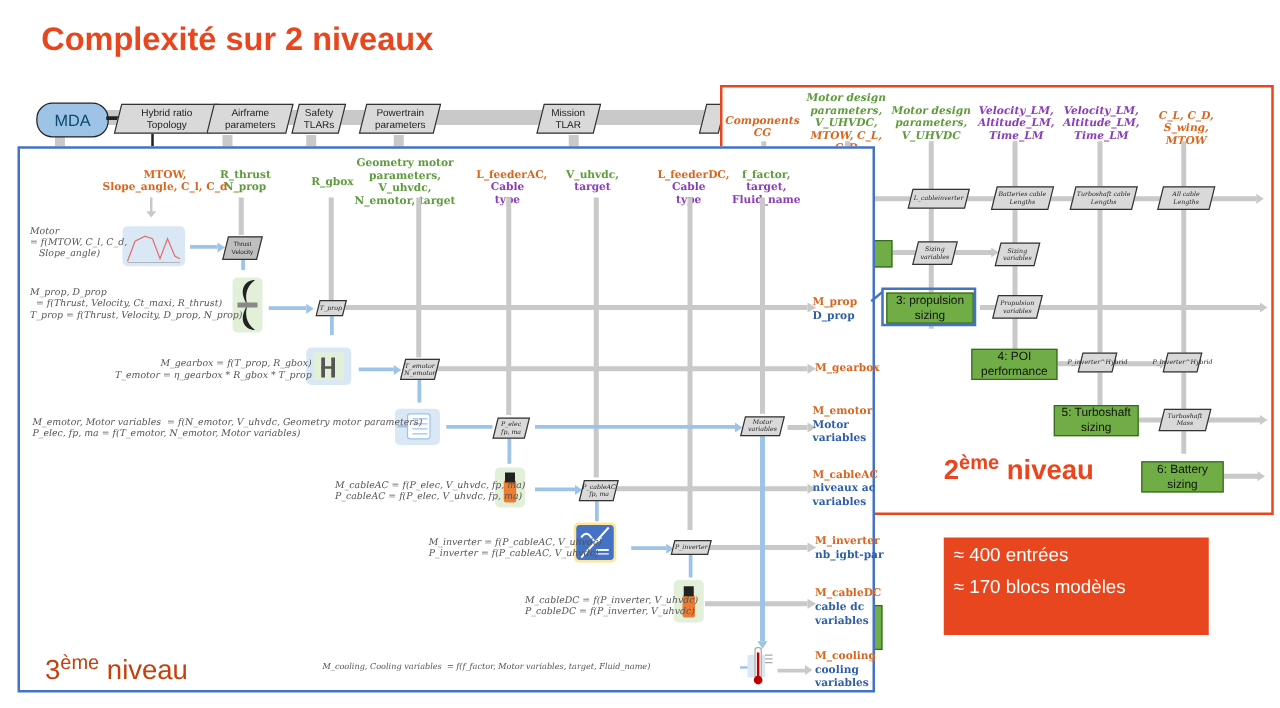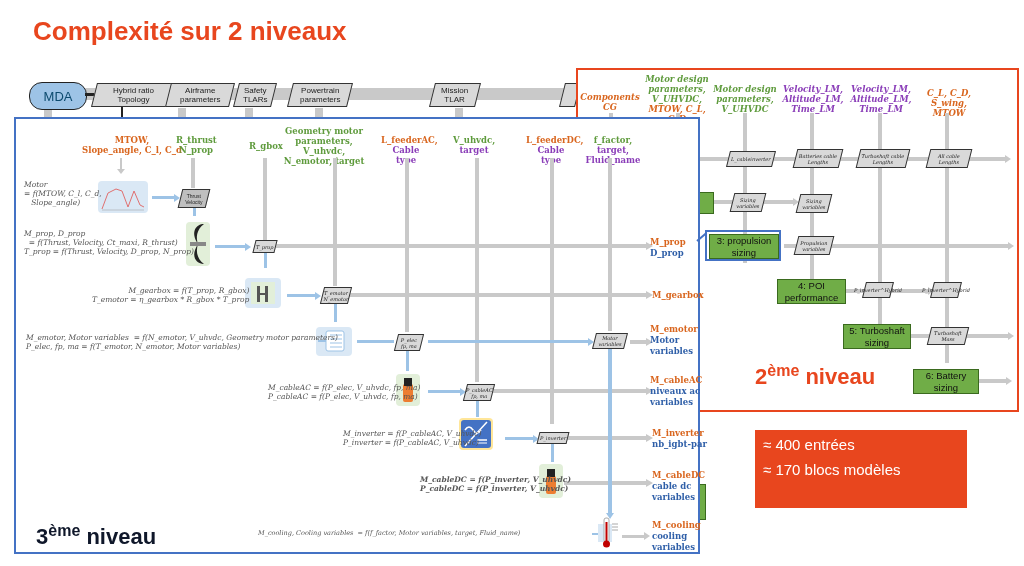--- a/index.html
+++ b/index.html
@@ -18,21 +18,21 @@
   .colhead{position:absolute;font-size:8.5px;line-height:10px;text-align:center;font-weight:bold;font-family:"DejaVu Serif",serif;}
   .orange{color:#d9661f;}
   .green-t{color:#5f9b3d;}
   .purple{color:#8a3db8;}
   .blue-t{color:#2f5fa8;}
   .eq{position:absolute;font-family:"DejaVu Serif",serif;font-style:italic;font-size:7.5px;line-height:9px;color:#555;white-space:pre;}
   .out{position:absolute;font-family:"DejaVu Serif",serif;font-weight:bold;font-size:8.5px;line-height:11px;}
   .icon-box{position:absolute;border-radius:4px;}
   .arrow-r{position:absolute;width:0;height:0;border-top:4px solid transparent;border-bottom:4px solid transparent;}
   .arrow-d{position:absolute;width:0;height:0;border-left:4px solid transparent;border-right:4px solid transparent;}
-  .niveau3{left:36px;top:522px;font-size:22px;font-weight:bold;color:#0f172a;}
+  .niveau3{left:36px;top:522px;font-size:22px;font-weight:normal;color:#c2410c;}
   .niveau2{left:755px;top:362px;font-size:22px;font-weight:bold;color:#e8461e;}
   .niveau3 sup,.niveau2 sup{font-size:16px;}
   .stats{left:755px;top:430px;width:212px;height:78px;background:#e8461e;color:#fff;font-size:15px;line-height:25px;padding:2px 0 0 8px;box-sizing:border-box;}
 </style>
 </head>
 <body>
 
 <div class="abs title">Complexité sur 2 niveaux</div>
 
 <div class="gbar" style="left:85px;top:88px;width:490px;height:12px;"></div>
@@ -343,21 +343,21 @@
   = f(Thrust, Velocity, Ct_maxi, R_thrust)
 T_prop = f(Thrust, Velocity, D_prop, N_prop)</div>
 <div class="eq" style="left:92px;top:286px;text-align:right;">M_gearbox = f(T_prop, R_gbox)
 T_emotor = η_gearbox * R_gbox * T_prop</div>
 <div class="eq" style="left:26px;top:333px;">M_emotor, Motor variables  = f(N_emotor, V_uhvdc, Geometry motor parameters)
 P_elec, fp, ma = f(T_emotor, N_emotor, Motor variables)</div>
 <div class="eq" style="left:268px;top:383px;">M_cableAC = f(P_elec, V_uhvdc, fp, ma)
 P_cableAC = f(P_elec, V_uhvdc, fp, ma)</div>
 <div class="eq" style="left:343px;top:429px;">M_inverter = f(P_cableAC, V_uhvdc)
 P_inverter = f(P_cableAC, V_uhvdc)</div>
-<div class="eq" style="left:420px;top:475px;font-weight:bold;">M_cableDC = f(P_inverter, V_uhvdc)
+<div class="eq" style="left:420px;top:475px;">M_cableDC = f(P_inverter, V_uhvdc)
 P_cableDC = f(P_inverter, V_uhvdc)</div>
 <div class="eq" style="left:258px;top:529px;font-size:6.5px;">M_cooling, Cooling variables  = f(f_factor, Motor variables, target, Fluid_name)</div>
 
 <div class="out" style="left:650px;top:237px;">
   <div class="orange">M_prop</div>
   <div class="blue-t">D_prop</div>
 </div>
 <div class="out" style="left:652px;top:290px;">
   <div class="orange">M_gearbox</div>
 </div>

